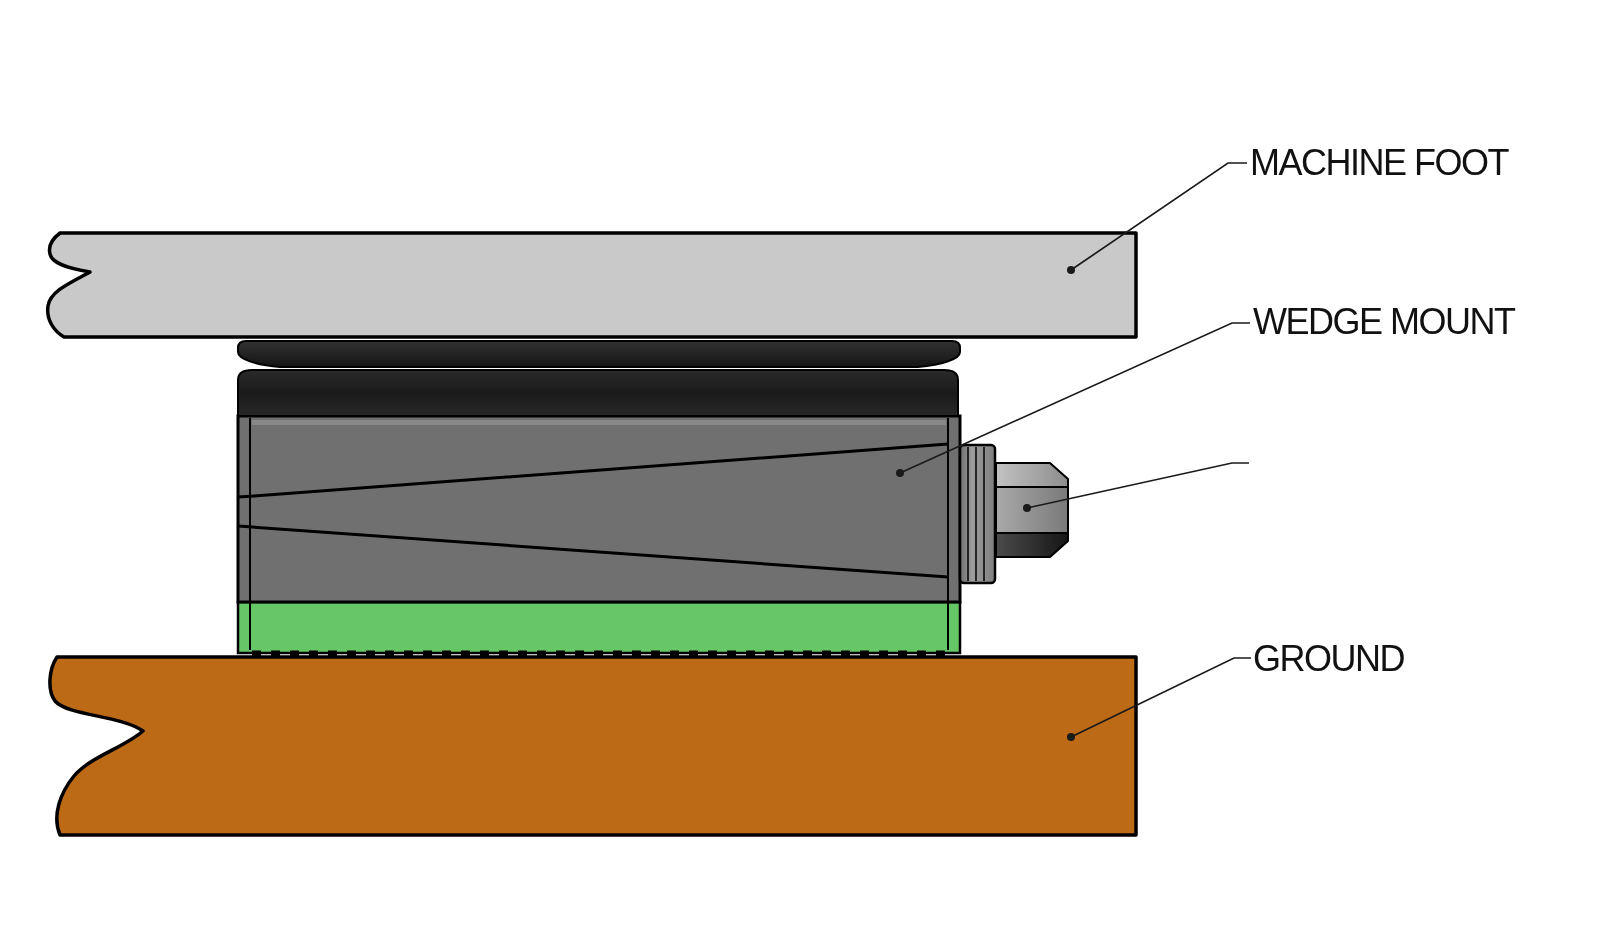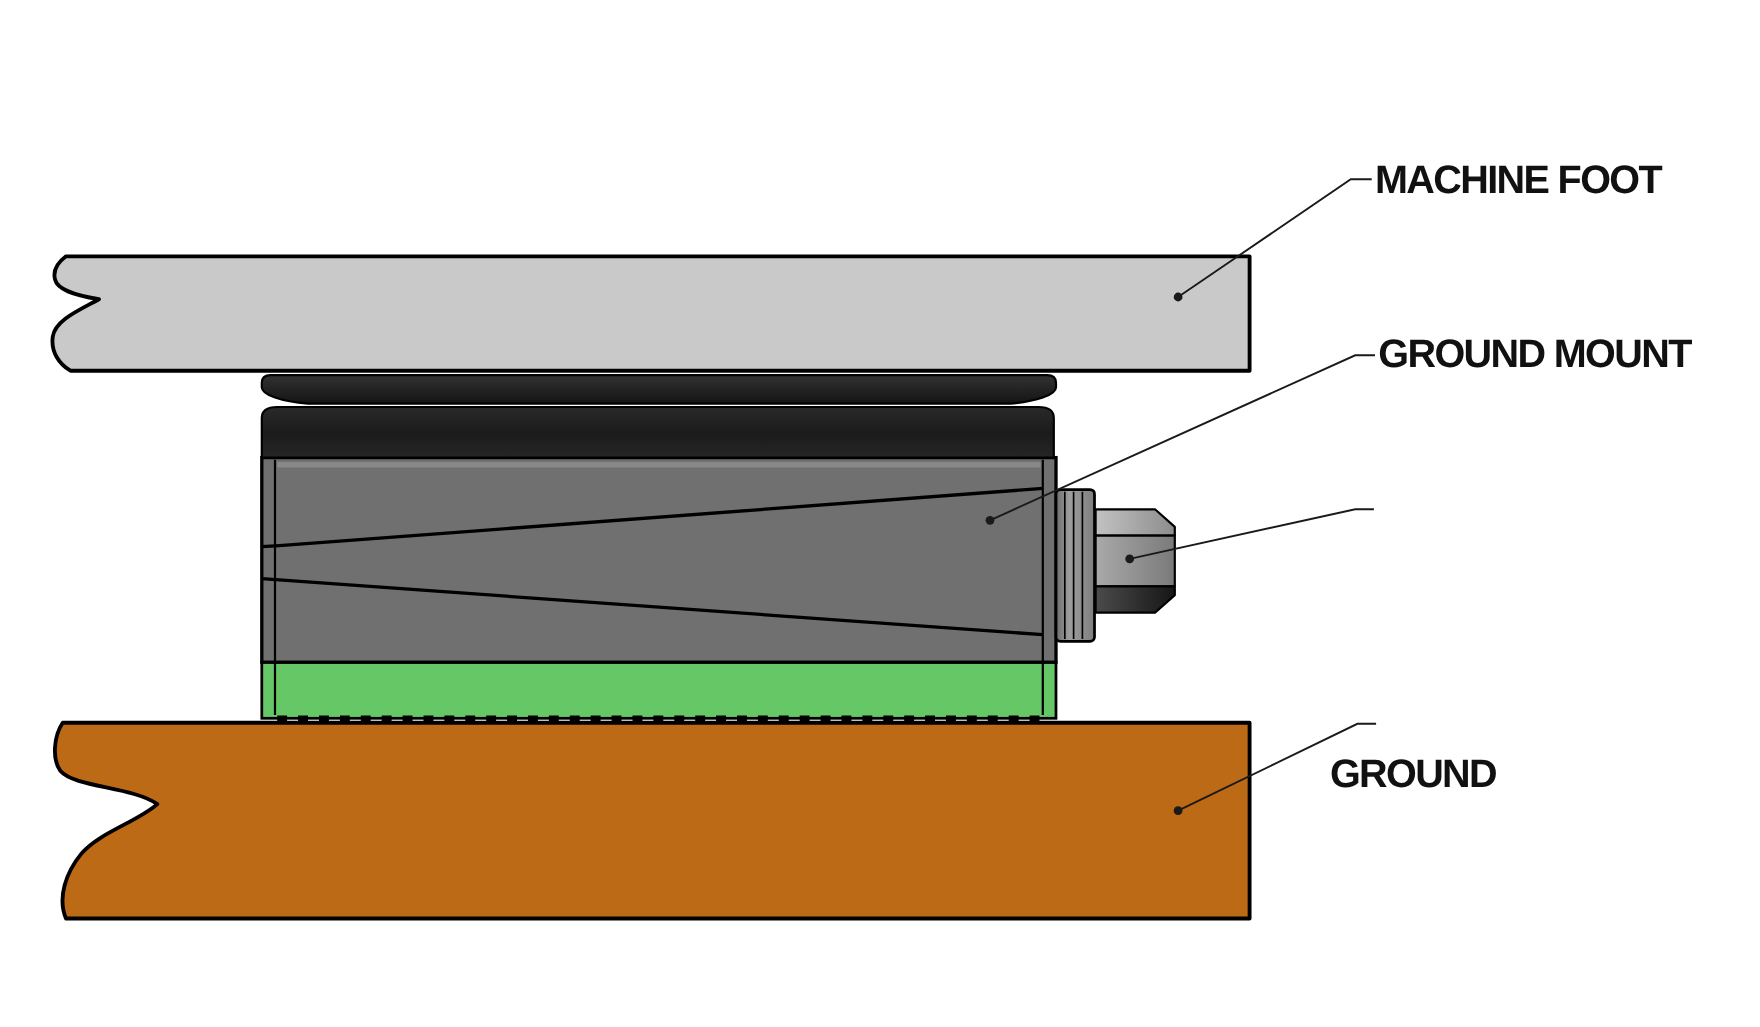--- a/index.html
+++ b/index.html
@@ -11,21 +11,21 @@
     font-family:"Liberation Sans", sans-serif;
   }
   #drawing{position:absolute;left:0;top:0;}
   .lbl{
     position:absolute;
     transform:translateY(-50%);
     font-size:36px;
     letter-spacing:-1.5px;
     color:var(--label-text,#111);
     white-space:nowrap;
-    font-weight:700;
+    font-weight:400;
   }
 </style>
 </head>
 <body>
 
 <div id="stage">
 
   <svg id="drawing" width="1600" height="934" viewBox="0 0 1600 934">
     <defs>
       <linearGradient id="gCapA" x1="0" y1="0" x2="0" y2="1">
@@ -105,15 +105,15 @@
       <path d="M 1027 508 L 1232 463 L 1249 463"></path>
       <circle cx="1027" cy="508" r="4" style="fill:var(--leader);stroke:none;"></circle>
     </g>
     <g style="stroke:var(--leader);fill:none;stroke-width:1.7;">
       <path d="M 1071 737 L 1234 658 L 1251 658"></path>
       <circle cx="1071" cy="737" r="4" style="fill:var(--leader);stroke:none;"></circle>
     </g>
   </svg>
 
   <div class="lbl" style="left:1250px;top:163px;">MACHINE FOOT</div>
-  <div class="lbl" style="left:1253px;top:322px;">GROUND MOUNT</div>
-  <div class="lbl" style="left:1209px;top:659px;margin-top:44px;">GROUND</div>
+  <div class="lbl" style="left:1253px;top:322px;">WEDGE MOUNT</div>
+  <div class="lbl" style="left:1253px;top:659px;">GROUND</div>
 </div>
 
 </body></html>

